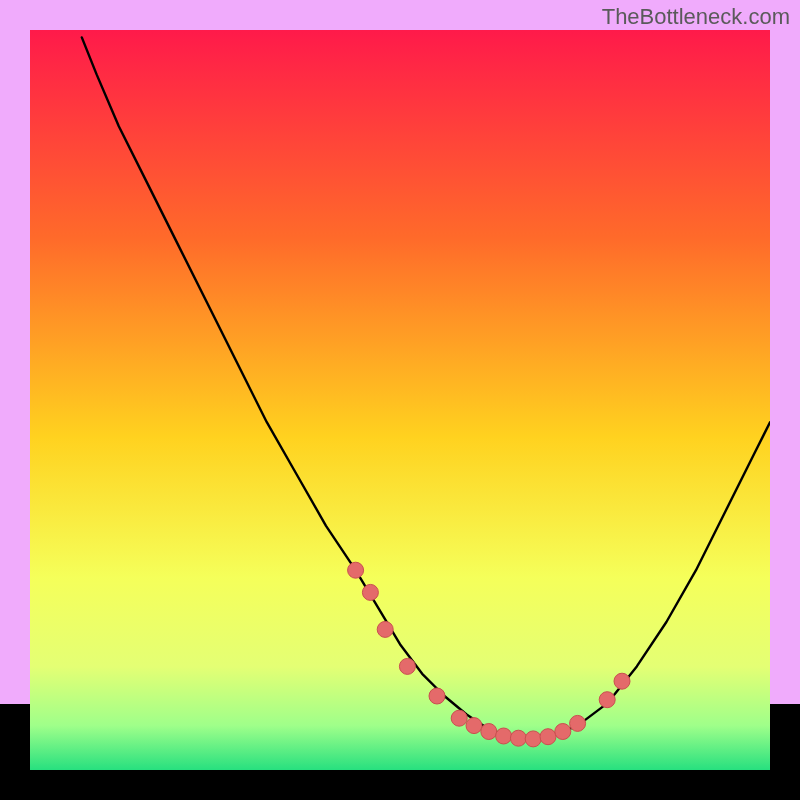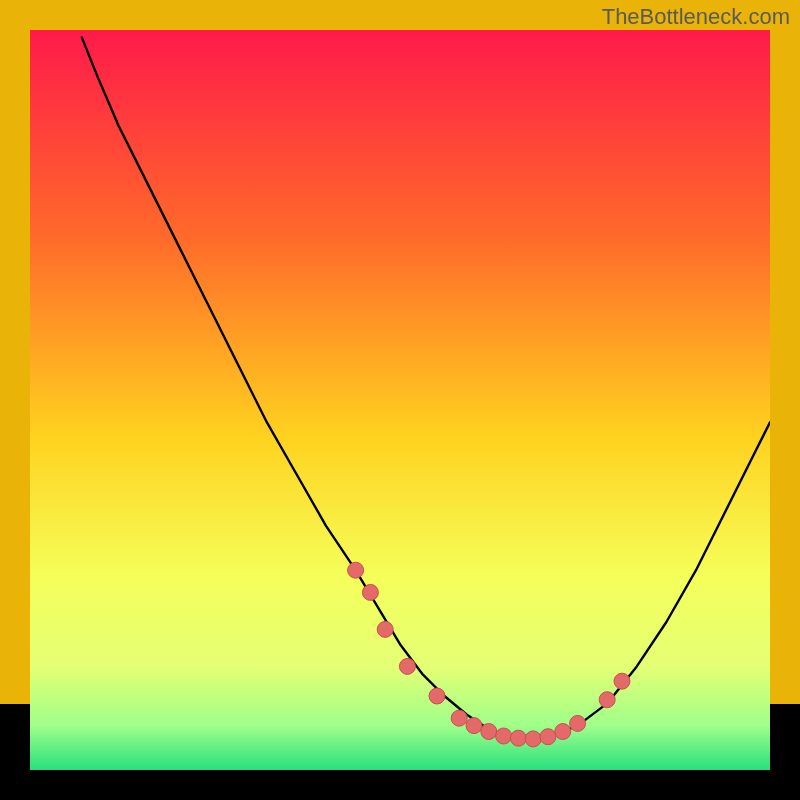--- a/index.html
+++ b/index.html
@@ -8,21 +8,21 @@
     width: 800px;
     height: 800px;
     background: #000;
     overflow: hidden;
     font-family: Arial, Helvetica, sans-serif;
   }
   .frame {
     position: relative;
     width: 800px;
     height: 704px;
-    background: #eab308;
+    background: #f0abfc;
   }
   .watermark {
     position: absolute;
     top: 4px;
     right: 10px;
     color: #5a5a5a;
     font-size: 22px;
     font-weight: 500;
   }
   .plot-wrap {

